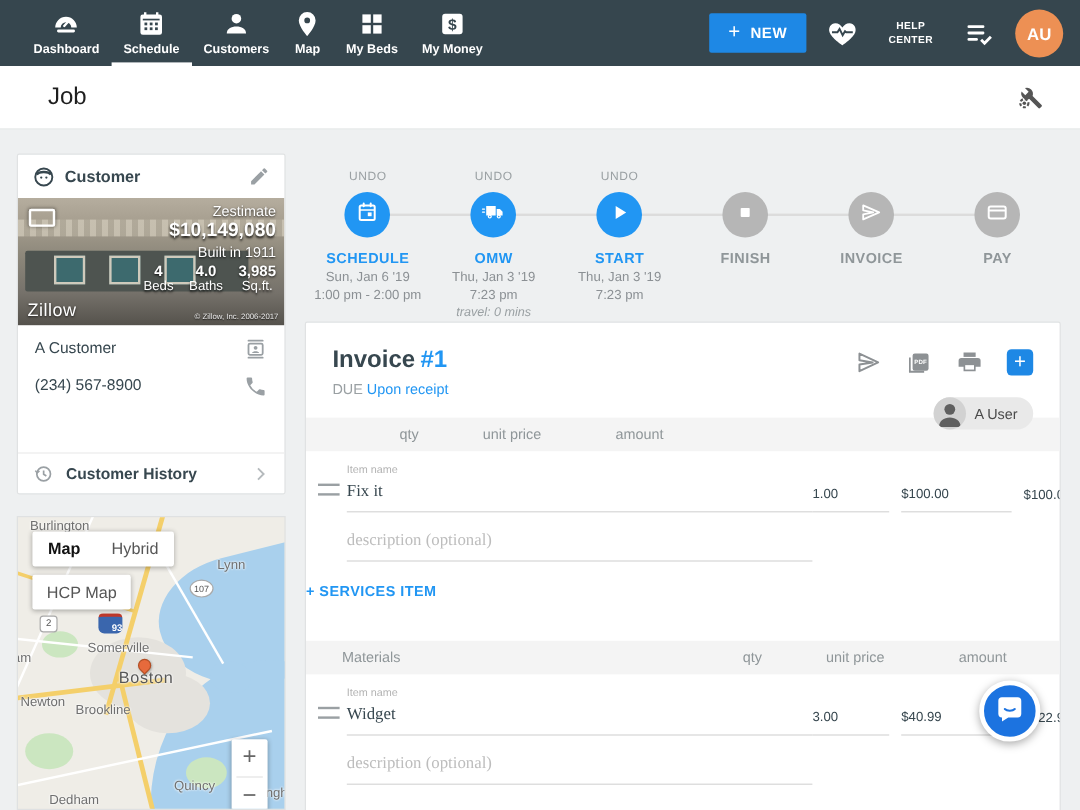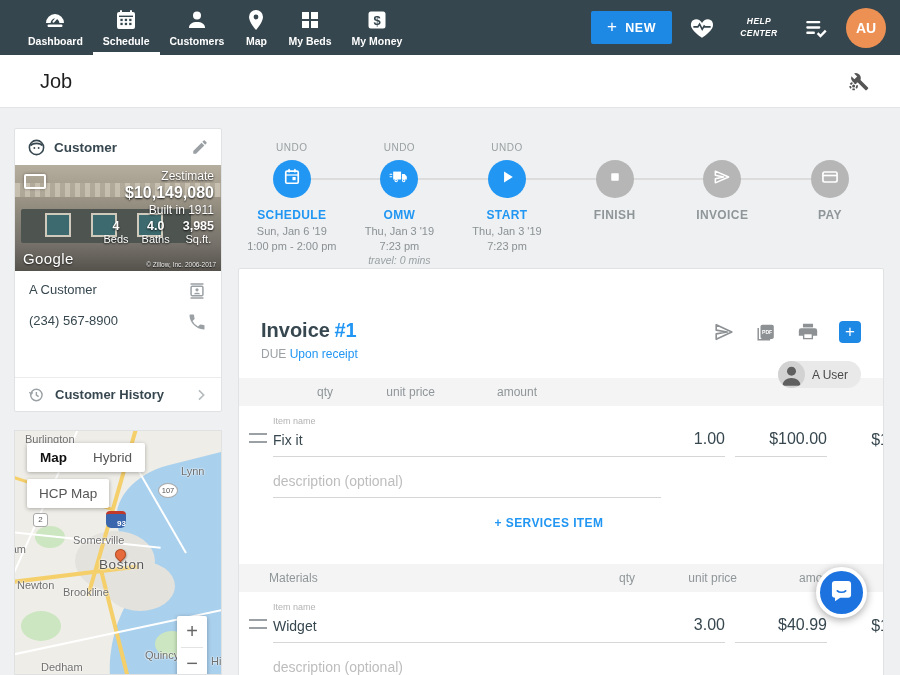--- a/index.html
+++ b/index.html
@@ -25,38 +25,38 @@
   .nav-right { margin-left:auto; display:flex; align-items:center; gap:17px; }
   .btn-new {
     height:33px; background:#1e88e5; color:#fff; border:none; border-radius:2px;
     font-size:12.5px; font-weight:bold; letter-spacing:.5px; padding:0 16px;
     display:flex; align-items:center; gap:8px; cursor:pointer;
     font-family:"Liberation Sans", sans-serif;
   }
   .btn-new .plus { font-size:17px; font-weight:normal; margin-top:-2px; }
   .help-center {
     width:54px; text-align:center; color:#fff; font-size:8.5px; font-weight:bold;
-    line-height:1.3; letter-spacing:.4px; cursor:pointer;font-style:italic;
+    line-height:1.3; letter-spacing:.4px; cursor:pointer;
   }
   .avatar {
     width:40px; height:40px; border-radius:50%; background:#ed9054; color:#fff;
     display:flex; align-items:center; justify-content:center; font-size:14px; font-weight:bold;
     cursor:pointer;
   }
   .ico { display:inline-block; }
   
   .titlebar {
     height:53px; background:#fff; border-bottom:1px solid #e2e4e5;
     display:flex; align-items:center; padding:0 30px 0 40px;
   }
   .page-title { font-size:20px; color:#1e1e1e; }
   .job-tools { margin-left:auto; width:24px; height:24px; cursor:pointer; }
   
   .content { display:flex; gap:16px; padding:20px 16px 0 14px; height:567px; overflow:hidden; }
-  .leftcol { width:208px; flex:none; display:flex; flex-direction:column; gap:18px;border-radius:24px; }
+  .leftcol { width:224px; flex:none; display:flex; flex-direction:column; gap:18px;border-radius:24px; }
   .maincol { flex:1; min-width:0; }
   .card { background:#fff; border:1px solid #e0e2e3; border-radius:2px; }
   
   .cust-card { height:284px; overflow:hidden; display:flex; flex-direction:column; }
   .cust-head { height:36px; flex:none; display:flex; align-items:center; gap:8px; padding:0 12px; }
   .cust-head .title { font-size:13.5px; font-weight:bold; color:#37474f; }
   .cust-head .edit { margin-left:auto; width:18px; height:18px; cursor:pointer; }
   .photo {
     position:relative; height:106px; flex:none; overflow:hidden;
     background:linear-gradient(180deg,#b5ad9e 0%,#a49c8d 22%,#8d887b 45%,#75716a 75%,#55524c 100%);
@@ -135,21 +135,21 @@
     display:flex; align-items:center; justify-content:center; cursor:pointer; position:relative; z-index:1; }
   .done .tl-circ { background:#2196f3; }
   .pend .tl-circ { background:#b6b6b6; }
   .tl-label { margin-top:10px; font-size:12px; font-weight:bold; letter-spacing:.4px; }
   .done .tl-label { color:#2196f3; }
   .pend .tl-label { color:#8f9699; }
   .tl-date { font-size:11px; color:#8b9094; line-height:1.32; margin-top:2px; }
   .tl-travel { font-size:10.5px; color:#9aa0a3; font-style:italic; }
   
   .inv-card { position:relative; height:430px; overflow:hidden; }
-  .inv-head { position:relative; padding:20px 24px 0 22px;margin-top:30px; }
+  .inv-head { position:relative; padding:20px 24px 0 22px; }
   .inv-title { font-size:20px; font-weight:bold; color:#37474f; }
   .inv-num { font-size:20px; font-weight:bold; color:#2196f3; }
   .inv-due { margin-top:5px; font-size:12px; }
   .inv-due .due-l { color:#9aa0a3; }
   .inv-due .due-v { color:#2196f3; cursor:pointer; }
   .inv-actions { position:absolute; right:22px; top:22px; display:flex; align-items:center; gap:20px; }
   .inv-actions .aico { width:22px; height:22px; cursor:pointer; }
   .plus-sq { width:22px; height:22px; background:#1e88e5; border-radius:4px; color:#fff;
     display:flex; align-items:center; justify-content:center; font-size:17px; cursor:pointer; }
   .user-chip { position:absolute; right:22px; top:62px; height:27px; background:#e9e9e9;
@@ -163,27 +163,27 @@
   .colh { font-size:12px; color:#8f9699; text-align:right; }
   .col-qty { width:64px; flex:none; }
   .col-price { width:92px; flex:none; margin-left:10px; }
   .col-amt { width:92px; flex:none; margin-left:10px; }
   .col-del { width:34px; flex:none; }
   .item-row { display:flex; align-items:flex-end; padding:10px 10px 0 10px; }
   .drag { width:18px; height:10px; margin:0 6px 14px 0; flex:none;
     border-top:2px solid #9aa0a3; border-bottom:2px solid #9aa0a3; cursor:grab; }
   .namefield { width:388px; flex:none; }
   .namefield .flabel { font-size:9px; color:#b3b3b3; }
-  .fval { font-size:14px; color:#37474f; padding:6px 0 8px; border-bottom:1px solid #d6d6d6; cursor:text; }
-  .cell { padding-bottom:8px; text-align:right; font-size:16px; color:#37474f; }
+  .fval { font-size:14px; color:#37474f; padding:6px 0 8px; border-bottom:1px solid #d6d6d6; cursor:text;font-family:Liberation Serif, serif; }
+  .cell { padding-bottom:8px; text-align:left; font-size:11px; color:#37474f; }
   .cell.ul { border-bottom:1px solid #d6d6d6; }
   .cell.amt { border-bottom:none; }
   .desc-row { margin:0 0 0 34px; width:388px; }
   .desc-row .fval { color:#bdbdbd; padding-top:16px; }
-  .addlink { text-align:center; padding:18px 24px 18px 0; font-size:12px; font-weight:bold;
+  .addlink { text-align:left; padding:18px 24px 18px 0; font-size:12px; font-weight:bold;
     letter-spacing:.4px; color:#2196f3; cursor:pointer; }
   
   .chat-fab { position:absolute; left:816px; top:567px; width:51px; height:51px; border-radius:50%;
     background:#1c73e0; border:4px solid #fff; box-shadow:0 2px 8px rgba(0,0,0,.35);
     display:flex; align-items:center; justify-content:center; cursor:pointer; z-index:20; }
 </style>
 </head>
 <body>
 
 <div class="app">
@@ -330,21 +330,21 @@
               <div class="zstat">
                 <div class="v">4.0</div>
                 <div class="l">Baths</div>
               </div>
               <div class="zstat">
                 <div class="v">3,985</div>
                 <div class="l">Sq.ft.</div>
               </div>
             </div>
           </div>
-          <div class="google">Google</div>
+          <div class="google">Zillow</div>
           <div class="zcopy">© Zillow, Inc. 2006-2017</div>
         </div>
 
         <div class="cust-info">
           <div class="inforow">
             <span class="txt">A Customer</span>
             <span class="ric ico">
               <svg viewBox="0 0 24 24" width="20" height="20" fill="#9aa0a4">
                   <rect x="4" y="2.6" width="16" height="1.8" rx=".9"></rect>
                   <rect x="4" y="19.6" width="16" height="1.8" rx=".9"></rect>
@@ -392,21 +392,21 @@
         <div class="park" style="left:20px;top:95px;width:30px;height:22px;"></div>
         <div class="road" style="left:96px;top:-12px;width:4px;height:180px;transform:rotate(16deg);"></div>
         <div class="road" style="left:98px;top:130px;width:4px;height:130px;transform:rotate(-14deg);"></div>
         <div class="road" style="left:-16px;top:142px;width:140px;height:4px;transform:rotate(-7deg);"></div>
         <div class="road" style="left:-10px;top:60px;width:110px;height:3px;transform:rotate(18deg);"></div>
         <div class="roadw" style="left:-6px;top:200px;width:220px;height:2px;transform:rotate(-12deg);"></div>
         <div class="roadw" style="left:30px;top:-10px;width:2px;height:160px;transform:rotate(24deg);"></div>
         <div class="roadw" style="left:140px;top:10px;width:2px;height:120px;transform:rotate(-30deg);"></div>
         <div class="roadw" style="left:-4px;top:108px;width:150px;height:2px;transform:rotate(6deg);"></div>
 
-        <div class="shield93" style="left:91px;top:80px;text-align:right;">93</div>
+        <div class="shield93" style="left:67px;top:80px;text-align:right;">93</div>
         <div class="shield-oval" style="left:143px;top:52px;">107</div>
         <div class="shield-sq" style="left:18px;top:82px;">2</div>
 
         <div class="map-lbl" style="left:10px;top:2px;">Burlington</div>
         <div class="map-lbl" style="left:166px;top:34px;">Lynn</div>
         <div class="map-lbl" style="left:58px;top:103px;">Somerville</div>
         <div class="map-lbl big" style="left:84px;top:126px;">Boston</div>
         <div class="map-lbl" style="left:2px;top:148px;">Newton</div>
         <div class="map-lbl" style="left:48px;top:155px;">Brookline</div>
         <div class="map-lbl" style="left:130px;top:218px;">Quincy</div>

